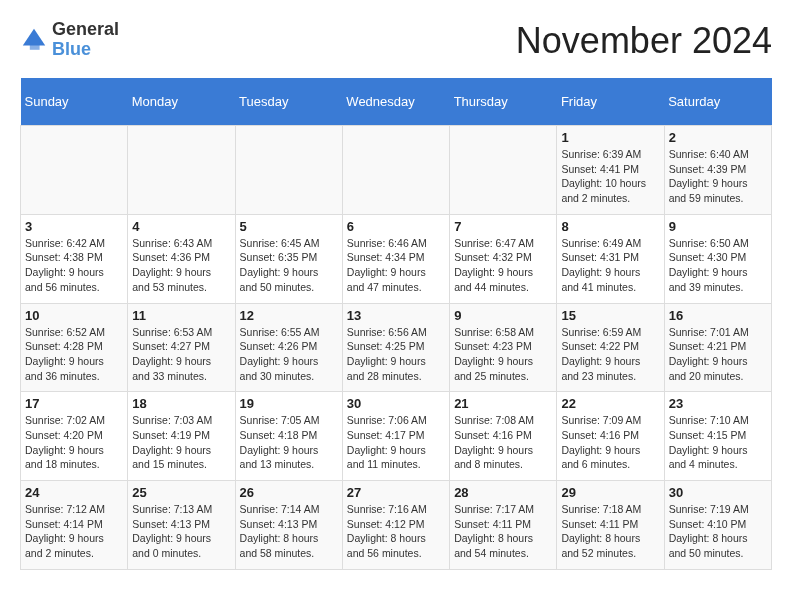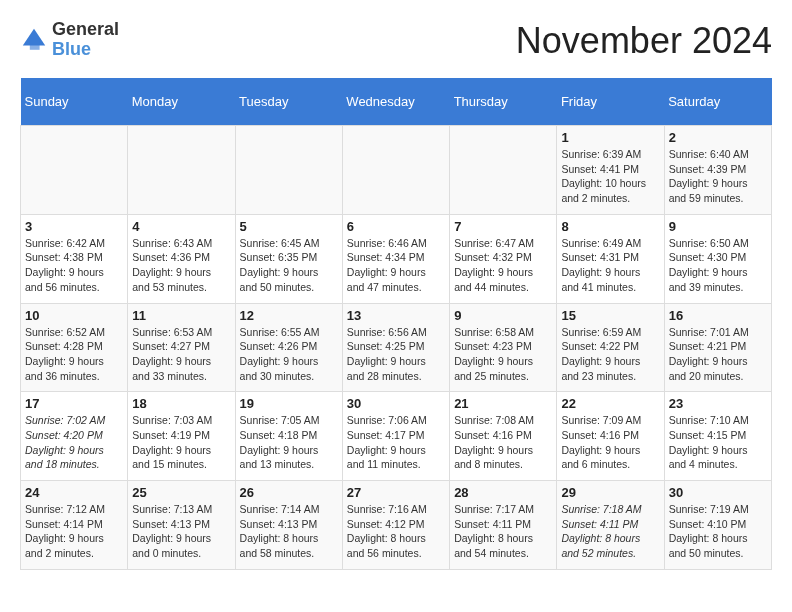--- a/index.html
+++ b/index.html
@@ -222,21 +222,21 @@
         <td>
           <span class="day-num">16</span>
           <div class="day-info" style="white-space: pre-line;">Sunrise: 7:01 AM
 Sunset: 4:21 PM
 Daylight: 9 hours and 20 minutes.</div>
         </td>
       </tr>
       <tr>
         <td>
           <span class="day-num">17</span>
-          <div class="day-info" style="white-space: pre-line; font-style: italic;">Sunrise: 7:02 AM
+          <div class="day-info" style="white-space: pre-line;">Sunrise: 7:02 AM
 Sunset: 4:20 PM
 Daylight: 9 hours and 18 minutes.</div>
         </td>
         <td>
           <span class="day-num">18</span>
           <div class="day-info" style="white-space: pre-line;">Sunrise: 7:03 AM
 Sunset: 4:19 PM
 Daylight: 9 hours and 15 minutes.</div>
         </td>
         <td>
@@ -296,21 +296,21 @@
 Daylight: 8 hours and 56 minutes.</div>
         </td>
         <td>
           <span class="day-num">28</span>
           <div class="day-info" style="white-space: pre-line;">Sunrise: 7:17 AM
 Sunset: 4:11 PM
 Daylight: 8 hours and 54 minutes.</div>
         </td>
         <td>
           <span class="day-num">29</span>
-          <div class="day-info" style="white-space: pre-line; font-style: italic;">Sunrise: 7:18 AM
+          <div class="day-info" style="white-space: pre-line;">Sunrise: 7:18 AM
 Sunset: 4:11 PM
 Daylight: 8 hours and 52 minutes.</div>
         </td>
         <td>
           <span class="day-num">30</span>
           <div class="day-info" style="white-space: pre-line;">Sunrise: 7:19 AM
 Sunset: 4:10 PM
 Daylight: 8 hours and 50 minutes.</div>
         </td>
       </tr>

